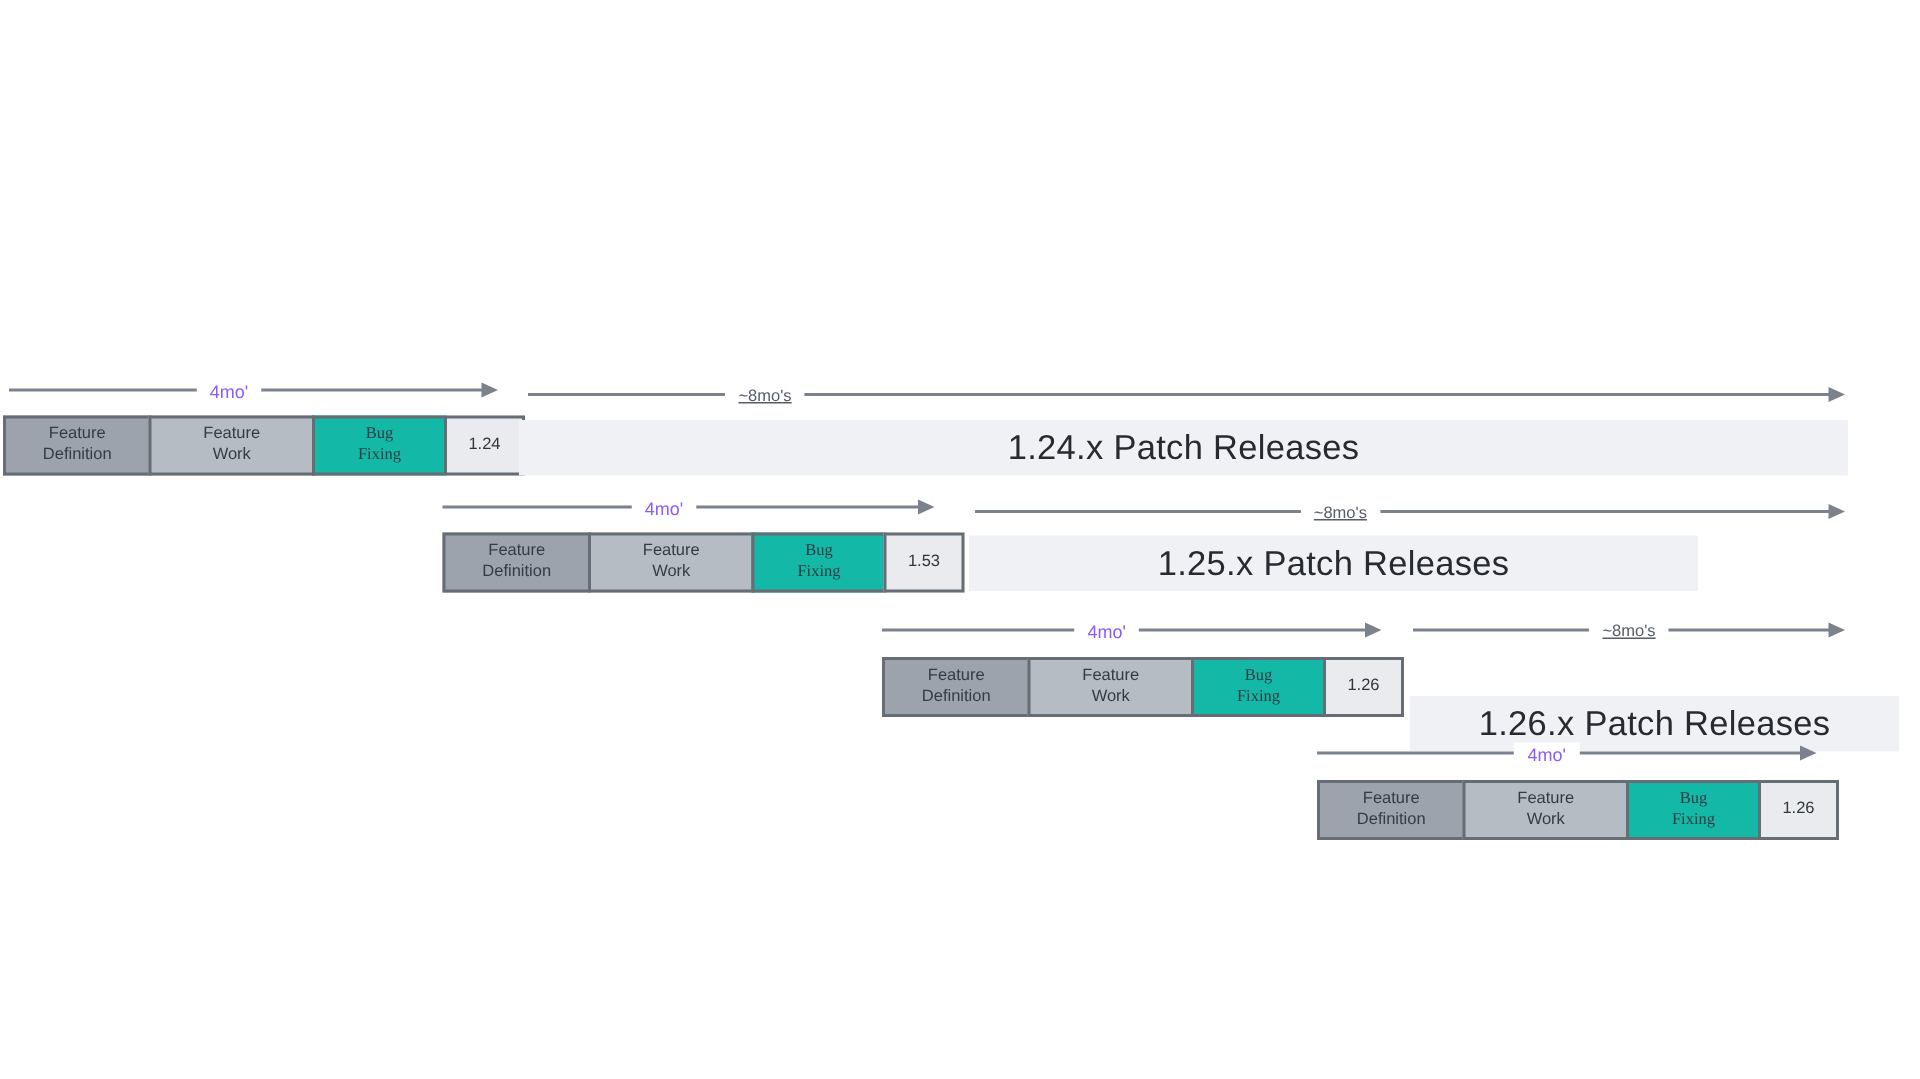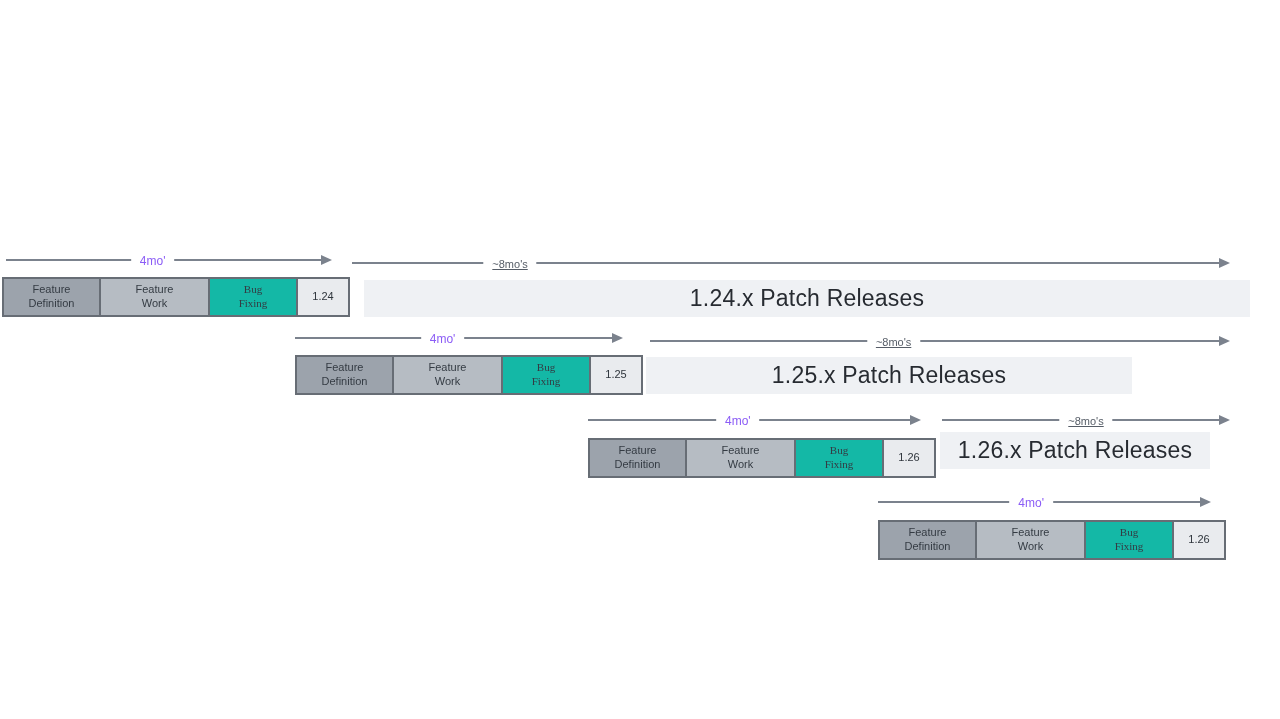--- a/index.html
+++ b/index.html
@@ -77,21 +77,21 @@
 Work</span>
       </div>
       <div class="pbox bf">
         <span class="plabel">Bug
 Fixing</span>
       </div>
       <div class="pbox ver">
         <span class="plabel">1.24</span>
       </div>
     </div>
-    <div class="pbar" style="left:364px;top:280px;width:886px;text-align:center;">
+    <div class="pbar" style="left:346px;top:280px;width:886px;text-align:center;">
       <span class="bartext">1.24.x Patch Releases</span>
     </div>
   </div>
 
   <div>
     <div class="arrow" style="left:295px;top:331px;width:328px;">
       <div class="aline"></div>
       <span class="ahead"></span>
       <span class="alabel" style="left:45%;">4mo'</span>
     </div>
@@ -107,21 +107,21 @@
       </div>
       <div class="pbox fw">
         <span class="plabel">Feature
 Work</span>
       </div>
       <div class="pbox bf">
         <span class="plabel">Bug
 Fixing</span>
       </div>
       <div class="pbox ver">
-        <span class="plabel">1.25</span>
+        <span class="plabel">1.53</span>
       </div>
     </div>
     <div class="pbar" style="left:646px;top:357px;width:486px;">
       <span class="bartext">1.25.x Patch Releases</span>
     </div>
   </div>
 
   <div>
     <div class="arrow" style="left:588px;top:413px;width:333px;">
       <div class="aline"></div>
@@ -143,21 +143,21 @@
 Work</span>
       </div>
       <div class="pbox bf">
         <span class="plabel">Bug
 Fixing</span>
       </div>
       <div class="pbox ver">
         <span class="plabel">1.26</span>
       </div>
     </div>
-    <div class="pbar" style="left:940px;top:432px;width:270px;">
+    <div class="pbar" style="left:940px;top:464px;width:326px;">
       <span class="bartext">1.26.x Patch Releases</span>
     </div>
   </div>
 
   <div>
     <div class="arrow" style="left:878px;top:495px;width:333px;">
       <div class="aline"></div>
       <span class="ahead"></span>
       <span class="alabel" style="left:46%;">4mo'</span>
     </div>

